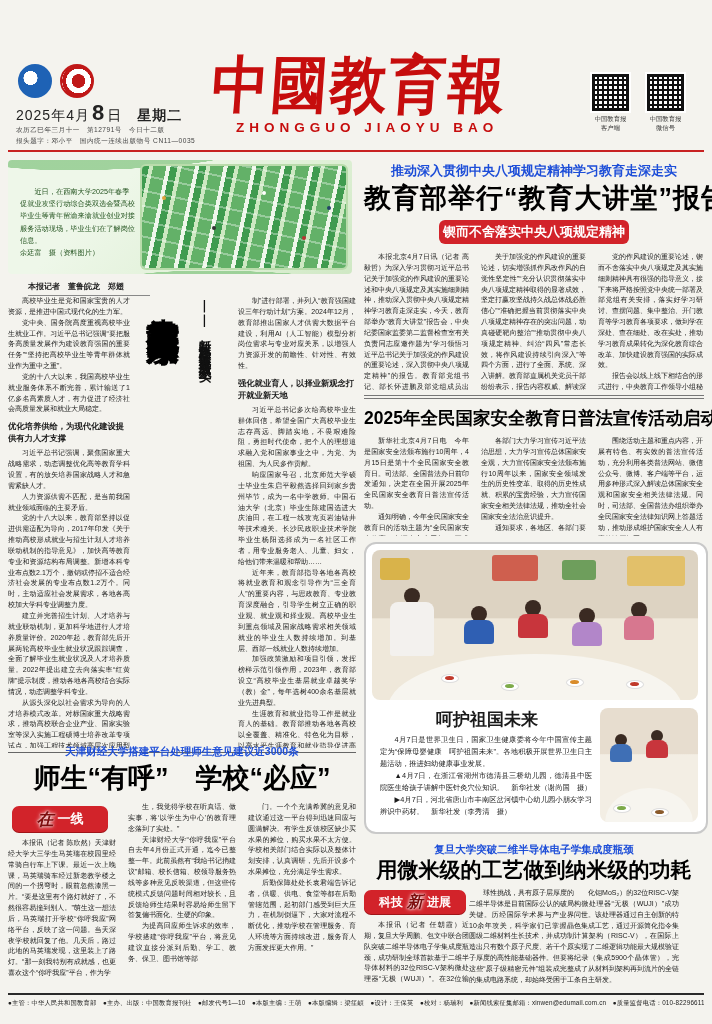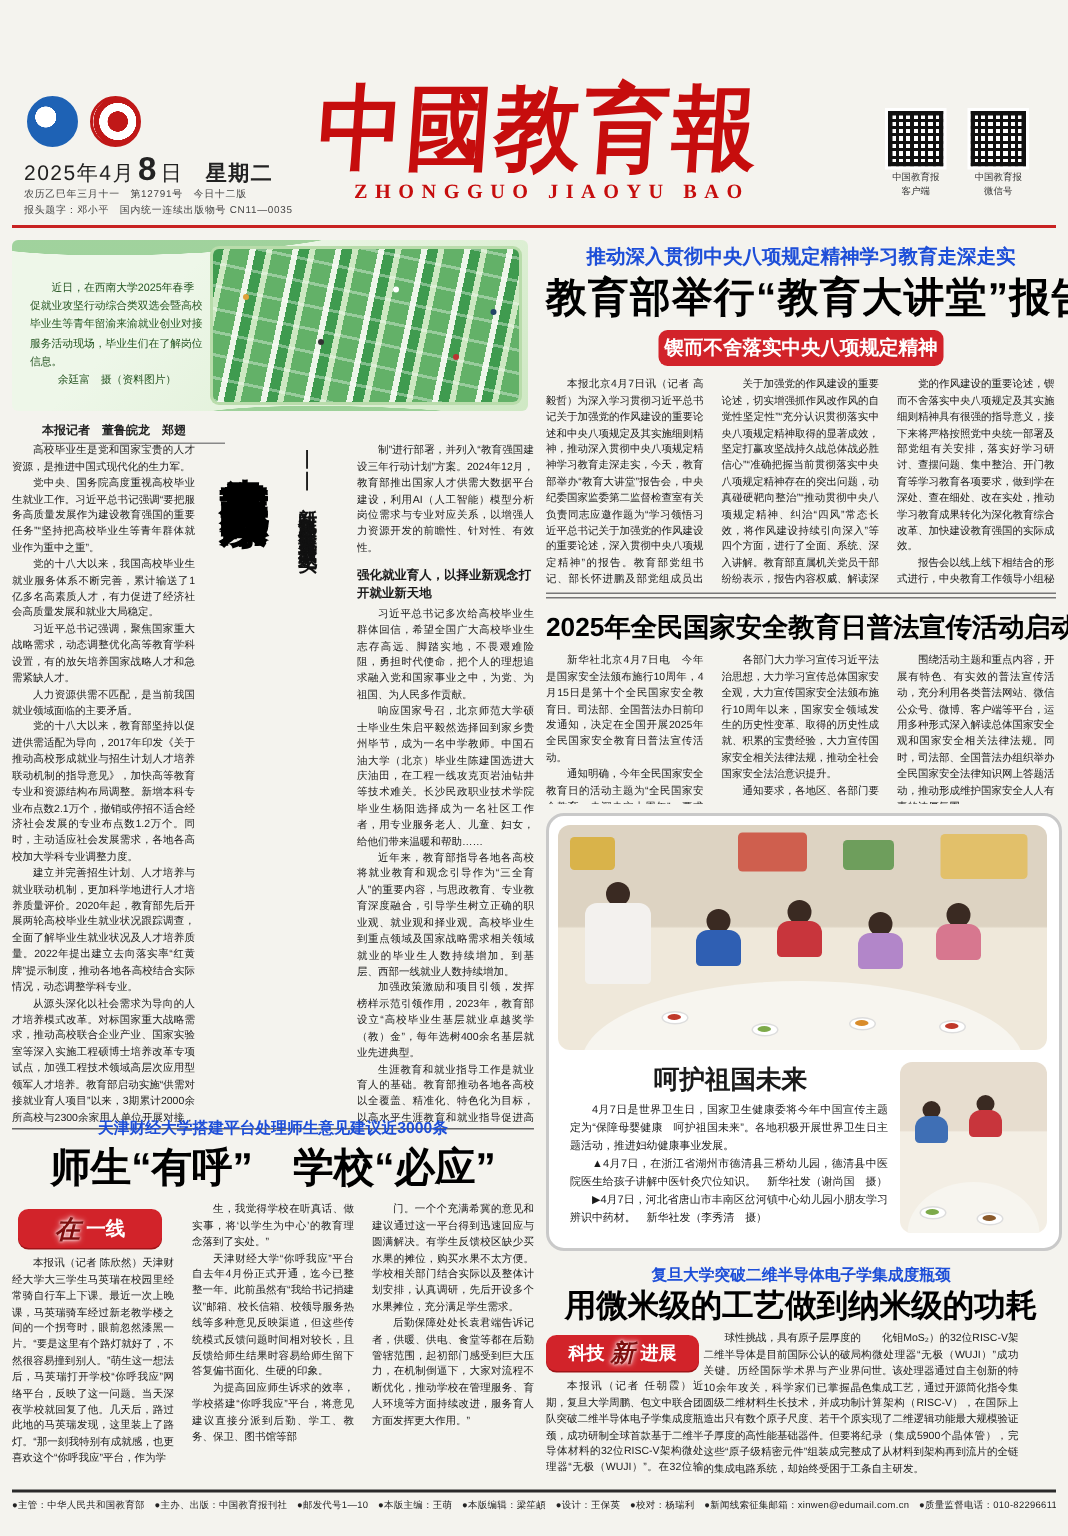--- a/index.html
+++ b/index.html
@@ -21,21 +21,21 @@
   .qr-label{font-size:6.3px;color:#333;text-align:center;line-height:1.5;margin-top:3px;}
   .red-rule{height:2px;background:#c82222;}
   
   .kicker{font-weight:bold;text-align:center;color:#1d4ed8;}
   .headline{font-weight:900;text-align:center;color:#000;white-space:nowrap;}
   .badge-red{background:#d2232a;color:#fff;font-weight:bold;border-radius:6px;display:inline-block;}
   .cols{display:flex;overflow:hidden;}
   .col{font-size:7px;line-height:1.55;overflow:hidden;text-align:justify;}
   .para{margin:0;text-indent:2em;}
   .sub{font-weight:bold;text-indent:0;font-size:8.3px;line-height:1.45;margin:5px 0 4px 0;text-align:left;}
-  .credit{text-align:center;text-indent:0;}
+  .credit{text-align:left;text-indent:0;}
   .rule-double{border-top:1px solid #777;border-bottom:1px solid #777;height:2px;}
   .rule-single{border-top:1px solid #666;}
   
   .lead-block{background:linear-gradient(135deg,#eef7e9 0 30%,#dff0d6 70%,#cfe8c4 100%);border-radius:4px;overflow:hidden;}
   .lead-wave{position:absolute;left:0;right:0;height:18px;background:radial-gradient(60% 120% at 30% 0,#8dc98a 0 60%,transparent 61%);opacity:.8;}
   .lead-caption{font-size:7.2px;line-height:1.7;color:#23531f;}
   .lead-photo{background:
       repeating-linear-gradient(12deg, rgba(255,255,255,.35) 0 2px, transparent 2px 15px),
       repeating-linear-gradient(102deg, #3f9b4f 0 7px, #cde8c2 7px 11px, #63b168 11px 24px, #eef6ea 24px 28px);
       border-radius:4px;box-shadow:0 0 0 2px #b9dcab;}
@@ -70,21 +70,21 @@
   <div class="logo logo-red"></div>
 </div>
 <div class="abs dateline" style="left:16px;top:100px;">
   <span>2025年4月</span><span class="big">8</span><span>日</span>　<span style="font-weight:bold;">星期二</span>
 </div>
 <div class="abs hmeta" style="left:16px;top:124px;">
   <div>农历乙巳年三月十一　第12791号　今日十二版</div>
   <div>报头题字：邓小平　国内统一连续出版物号 CN11—0035</div>
 </div>
 <div class="abs masthead" style="left:212px;top:48px;">中國教育報</div>
-<div class="abs pinyin" style="left:236px;top:120px;font-family:Liberation Serif, serif;">ZHONGGUO JIAOYU BAO</div>
+<div class="abs pinyin" style="left:236px;top:120px;">ZHONGGUO JIAOYU BAO</div>
 <div class="abs" style="left:592px;top:74px;display:flex;gap:18px;">
   <div>
     <div class="qr"></div>
     <div class="qr-label"><span>中国教育报</span><br><span>客户端</span></div>
   </div>
   <div>
     <div class="qr"></div>
     <div class="qr-label"><span>中国教育报</span><br><span>微信号</span></div>
   </div>
 </div>
@@ -104,20 +104,21 @@
     <span class="dot" style="left:185px;top:40px;background:#246;"></span>
   </div>
   <div class="lead-wave" style="bottom:-8px;transform:rotate(2deg);background:radial-gradient(60% 120% at 70% 100%,#8dc98a 0 60%,transparent 61%);"></div>
 </div>
 
 <div class="abs byline" style="left:8px;top:281px;width:122px;margin-left:20px;">本报记者　董鲁皖龙　郑翅</div>
 <div class="abs col" style="left:8px;top:296px;width:122px;height:452px;">
     <p class="para">高校毕业生是党和国家宝贵的人才资源，是推进中国式现代化的生力军。</p>
     <p class="para">党中央、国务院高度重视高校毕业生就业工作。习近平总书记强调“要把服务高质量发展作为建设教育强国的重要任务”“坚持把高校毕业生等青年群体就业作为重中之重”。</p>
     <p class="para">党的十八大以来，我国高校毕业生就业服务体系不断完善，累计输送了1亿多名高素质人才，有力促进了经济社会高质量发展和就业大局稳定。</p>
+    <p class="para sub">优化培养供给，为现代化建设提供有力人才支撑</p>
     <p class="para">习近平总书记强调，聚焦国家重大战略需求，动态调整优化高等教育学科设置，有的放矢培养国家战略人才和急需紧缺人才。</p>
     <p class="para">人力资源供需不匹配，是当前我国就业领域面临的主要矛盾。</p>
     <p class="para">党的十八大以来，教育部坚持以促进供需适配为导向，2017年印发《关于推动高校形成就业与招生计划人才培养联动机制的指导意见》，加快高等教育专业和资源结构布局调整。新增本科专业布点数2.1万个，撤销或停招不适合经济社会发展的专业布点数1.2万个。同时，主动适应社会发展需求，各地各高校加大学科专业调整力度。</p>
     <p class="para">建立并完善招生计划、人才培养与就业联动机制，更加科学地进行人才培养质量评价。2020年起，教育部先后开展两轮高校毕业生就业状况跟踪调查，全面了解毕业生就业状况及人才培养质量。2022年提出建立去向落实率“红黄牌”提示制度，推动各地各高校结合实际情况，动态调整学科专业。</p>
     <p class="para">从源头深化以社会需求为导向的人才培养模式改革。对标国家重大战略需求，推动高校联合企业产业、国家实验室等深入实施工程硕博士培养改革专项试点，加强工程技术领域高层次应用型领军人才培养。教育部启动实施“供需对接就业育人项目”以来，3期累计2000余所高校与2300余家用人单位开展对接，达成合作4.5万余项，企业为高校提供经费支持超56亿元。</p>
   </div>
 <div class="abs v-head" style="left:136px;top:292px;height:456px;">为高质量发展贡献亿万高素质人才</div>
 <div class="abs v-sub" style="left:196px;top:300px;height:446px;">——新时代高校毕业生就业服务成效纪实</div>
 <div class="abs col" style="left:238px;top:296px;width:118px;height:452px;">
     <p class="para">制”进行部署，并列入“教育强国建设三年行动计划”方案。2024年12月，教育部推出国家人才供需大数据平台建设，利用AI（人工智能）模型分析岗位需求与专业对应关系，以增强人力资源开发的前瞻性、针对性、有效性。</p>

